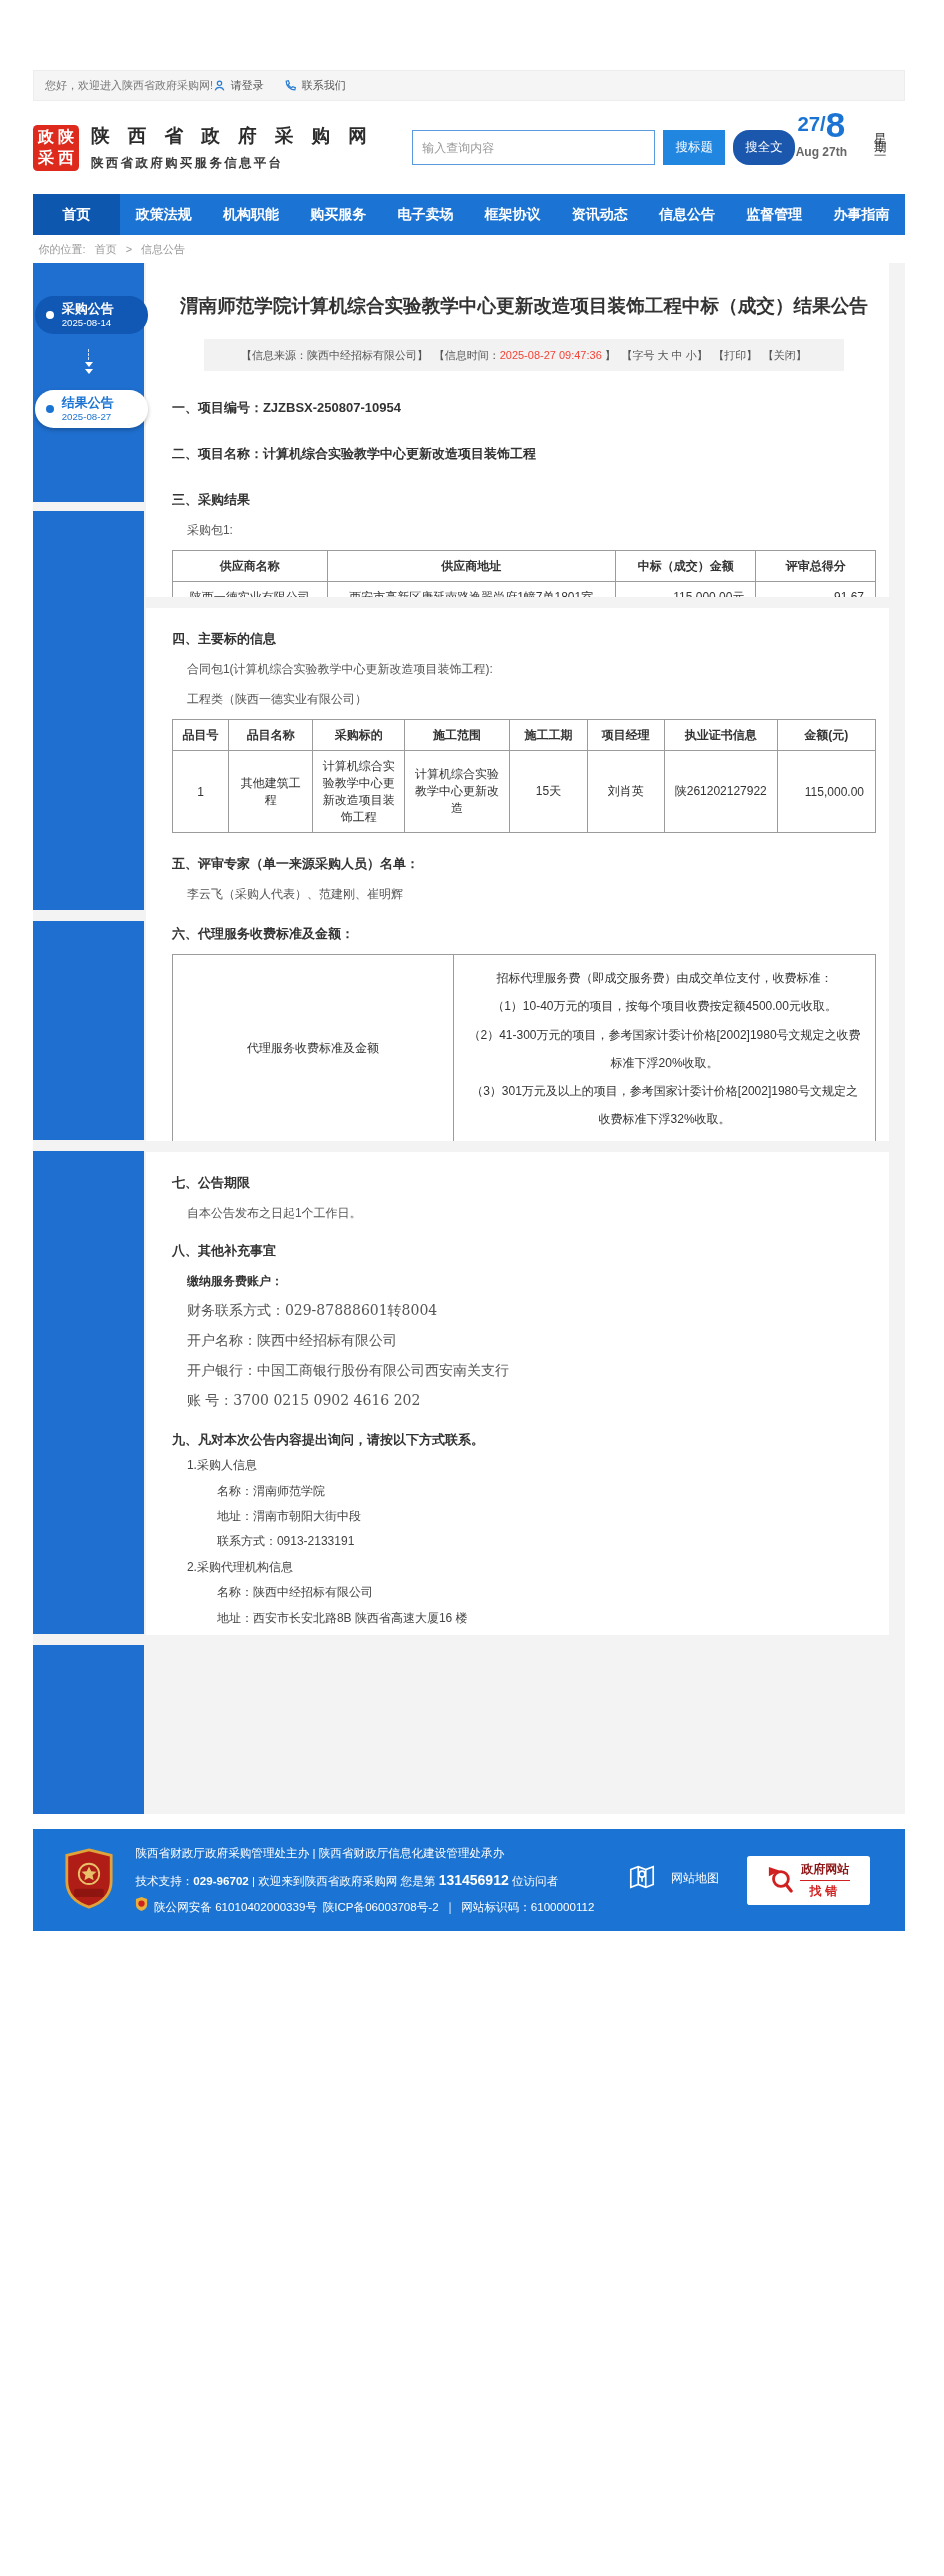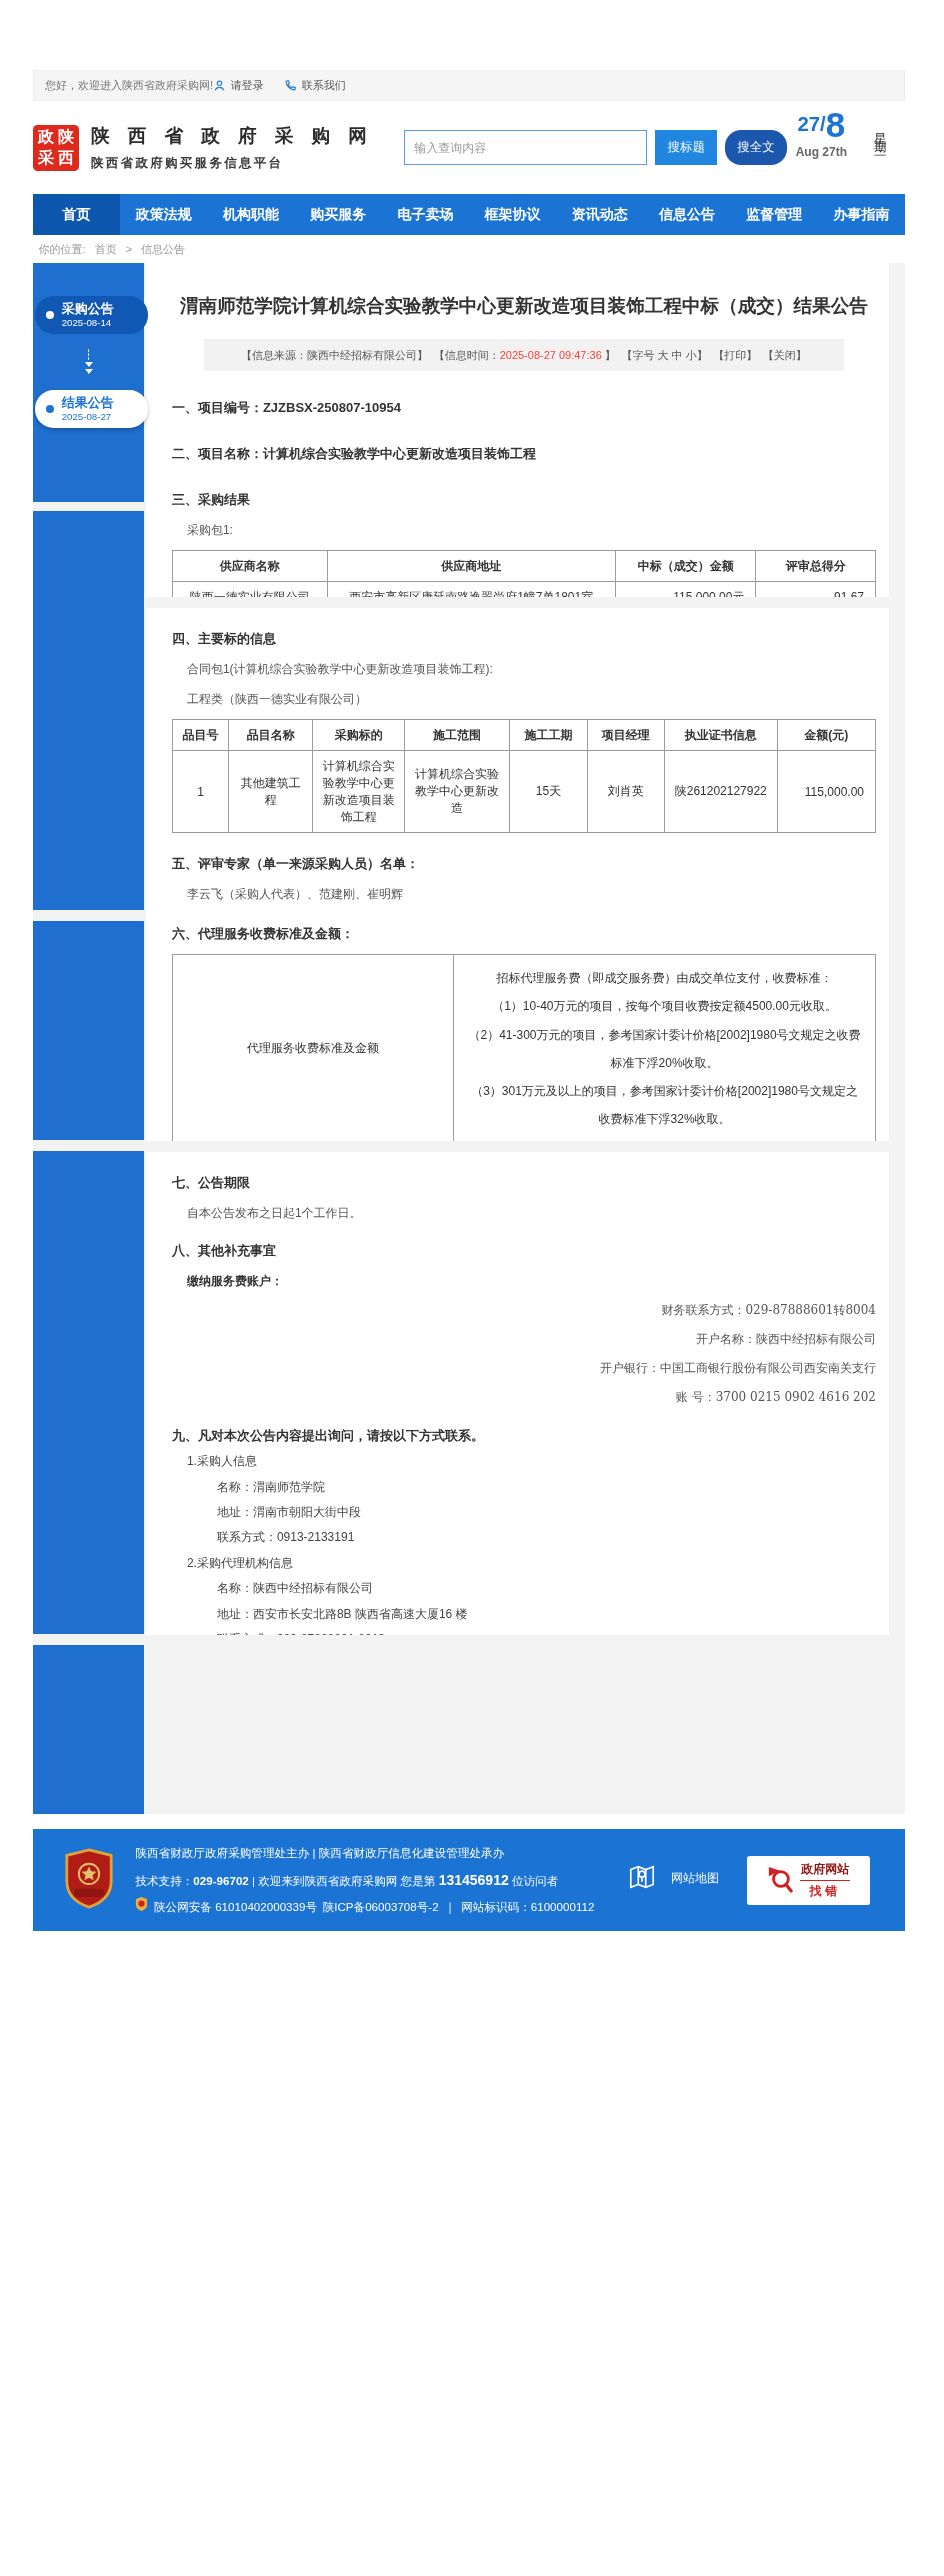--- a/index.html
+++ b/index.html
@@ -27,21 +27,21 @@
   .seal {
     width:46px; height:46px; background:#dd2a1d; border-radius:4.6px;
     display:grid; grid-template-columns:1fr 1fr; grid-template-rows:1fr 1fr;
     color:#fff; font-weight:bold; font-size:16px; line-height:1;
     align-items:center; justify-items:center; padding:2.8px;
     font-family:"DejaVu Sans", sans-serif;
   }
   .site-titles { margin-left:12px; }
   .site-name { font-size:18.6px; font-weight:bold; color:#2b2b2b; letter-spacing:6.5px; }
   .site-sub { font-size:12.5px; font-weight:bold; color:#3a3a3a; letter-spacing:2.3px; margin-top:5.6px; }
-  .search-area { position:absolute; left:371px; top:29px; display:flex; }
+  .search-area { position:absolute; left:379px; top:29px; display:flex; }
   .search-input {
     width:243px; height:35px; border:1.9px solid #5a9be0; padding:0 9.3px;
     font-size:12px; color:#333; outline:none; font-family:inherit;
   }
   .search-input::placeholder { color:#999; }
   .btn-search { height:35px; padding:0 12px; border:none; color:#fff; font-size:12.5px;
     margin-left:8.4px; cursor:pointer; font-family:inherit; }
   .btn-title { background:#2186e0; }
   .btn-full  { background:#1a57ad;border-radius:16px; }
   .date-block { position:absolute; right:58px; top:6px; text-align:center; }
@@ -115,22 +115,22 @@
 
   table { border-collapse:collapse; width:100%; font-size:12px; color:#333; }
   th, td { border:0.9px solid #9b9b9b; padding:6.5px 7.4px; text-align:center; font-weight:normal; }
   th { font-weight:bold; }
   .t-right { text-align:right; padding-right:11px; }
   .tbl-wrap { margin-top:11px; }
 
   .fee-cell { text-align:center; line-height:2.35; font-size:12px; padding:9.3px 13px; }
   .fee-label-cell { text-align:center; font-size:12px; }
 
-  .serif-line { font-family:"DejaVu Serif", serif; font-size:12px; color:#555;
-    margin-top:12px; margin-left:15px;text-align:right; }
+  .serif-line { font-family:"DejaVu Serif", serif; font-size:14px; color:#555;
+    margin-top:12px; margin-left:15px; }
   .bold-sub { font-size:12px; font-weight:bold; color:#333; margin-top:13px; margin-left:15px; }
   .g-title { font-size:12px; color:#444; margin-top:8.4px; margin-left:15px; }
   .g-line { font-size:12px; color:#444; margin-top:8.4px; margin-left:45px; }
 
   .sig-line { text-align:right; padding-right:43px; font-size:12px; color:#444; margin-top:13px; }
   .attach-label { font-size:12px; color:#555; margin-top:24px; }
   .attach-link { display:block; font-size:11.6px; color:#e60000; margin-top:11px;
     margin-left:15px; cursor:pointer; text-decoration:none; }
 
   

